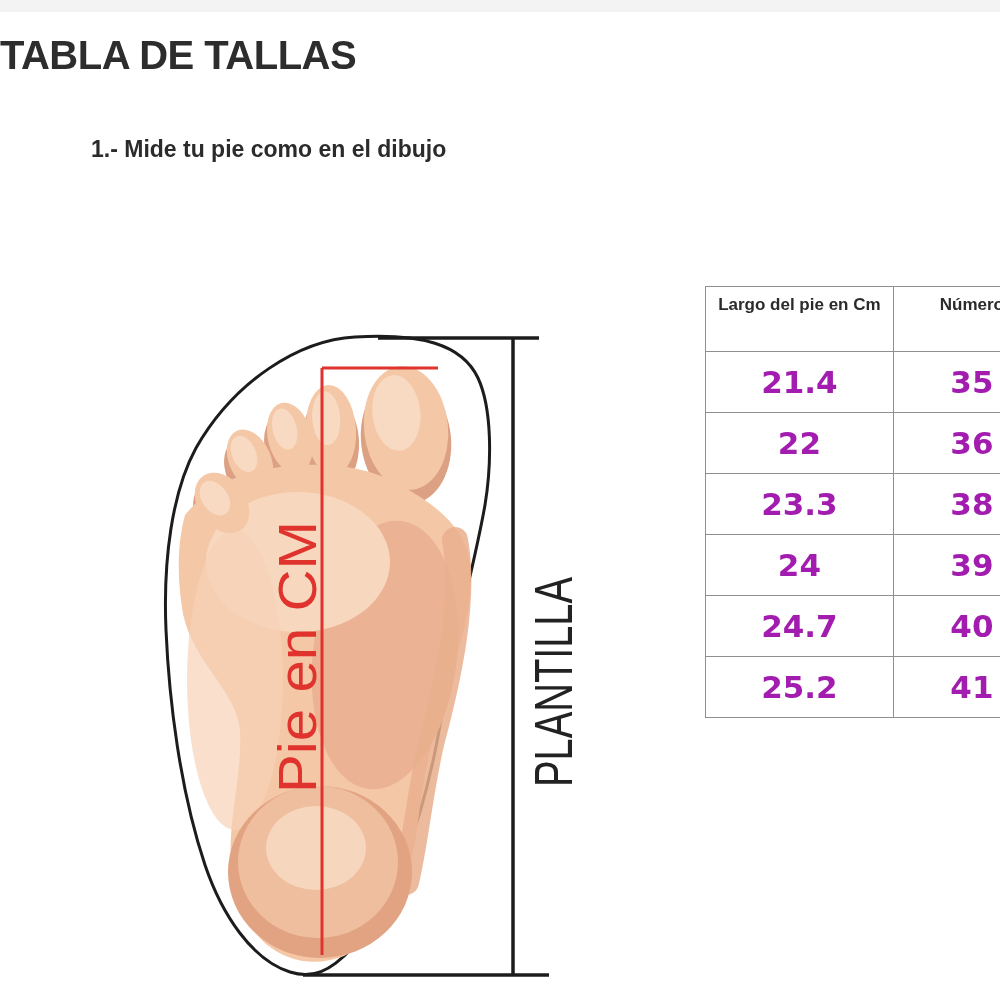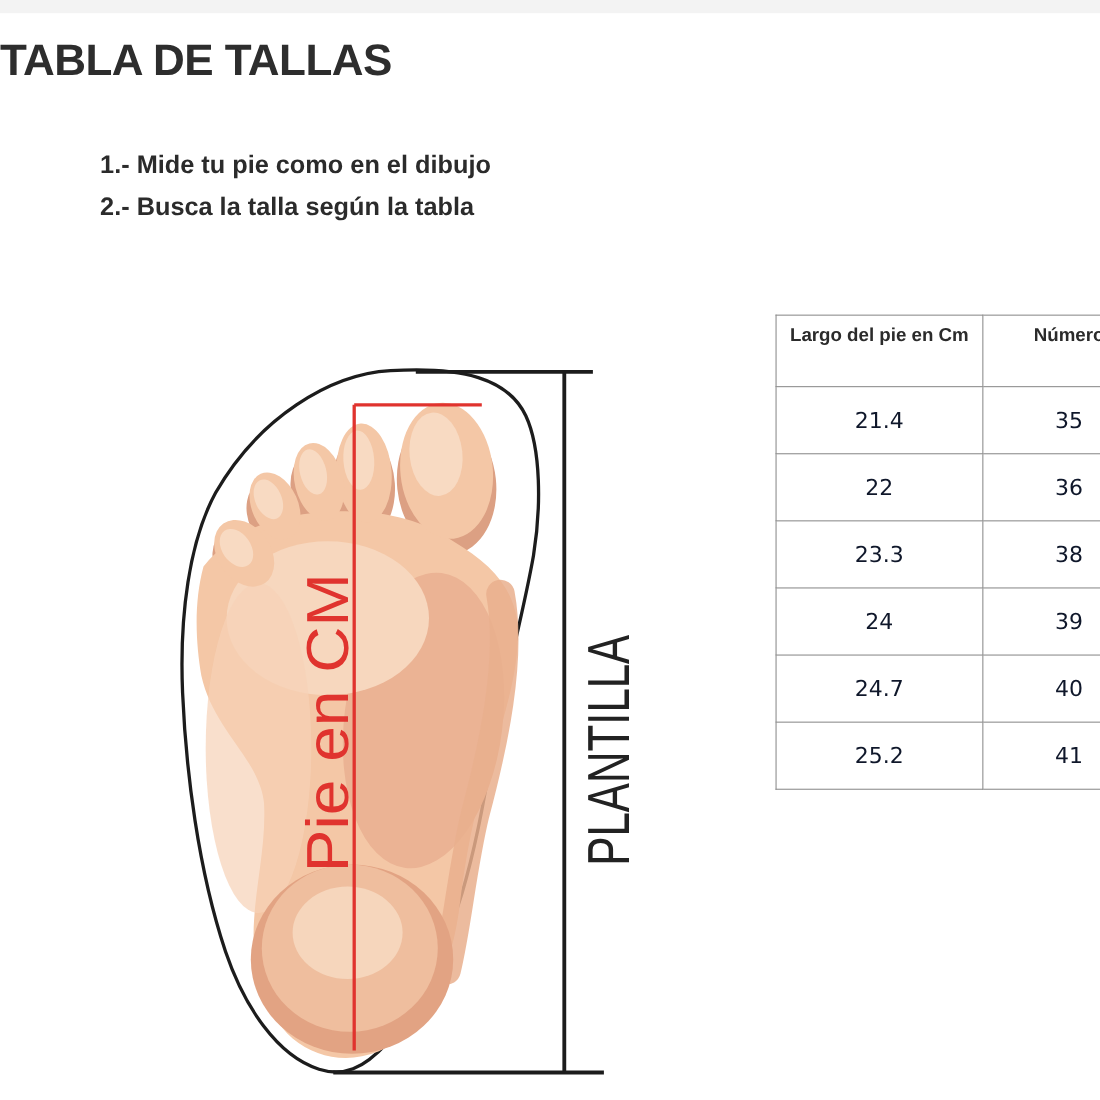--- a/index.html
+++ b/index.html
@@ -27,33 +27,32 @@
   .size-table th,.size-table td{
     border:1.5px solid #8f8f8f;text-align:center;padding:0;
   }
   .size-table th{
     height:57px;vertical-align:top;padding-top:7px;
     font-size:17px;font-weight:600;line-height:21px;color:#2b2b2b;
   }
   .size-table th.col-length{width:49.5%;padding-left:8px;padding-right:8px;}
   .size-table td{
     font-family:"DejaVu Sans","Liberation Sans",sans-serif;
-    font-size:20px;font-weight:400;color:#0f172a;vertical-align:middle;
+    font-size:31px;font-weight:700;color:#a21caf;vertical-align:middle;
   }
 </style>
 </head>
 <body>
 
 <div class="top-band"></div>
 
 <h1 class="page-title">TABLA DE TALLAS</h1>
 
 <div class="instructions">
   <div>1.- Mide tu pie como en el dibujo</div>
-  <div>2.- Busca la talla según la tabla</div>
 </div>
 
 <svg class="diagram-svg" viewBox="0 0 1000 1000" aria-hidden="true">
 
   <path d="M 355,337
            C 300,340 235,380 196,448
            C 172,492 163,560 166,630
            C 169,700 180,790 205,865
            C 222,915 252,960 290,972
            C 312,979 330,972 352,948

